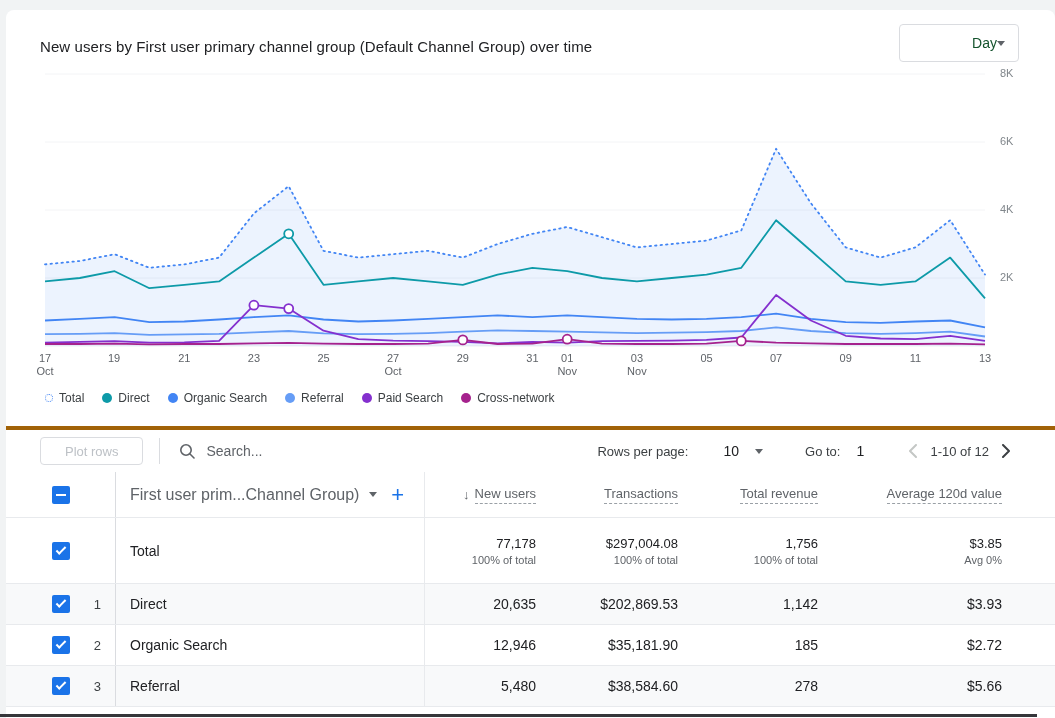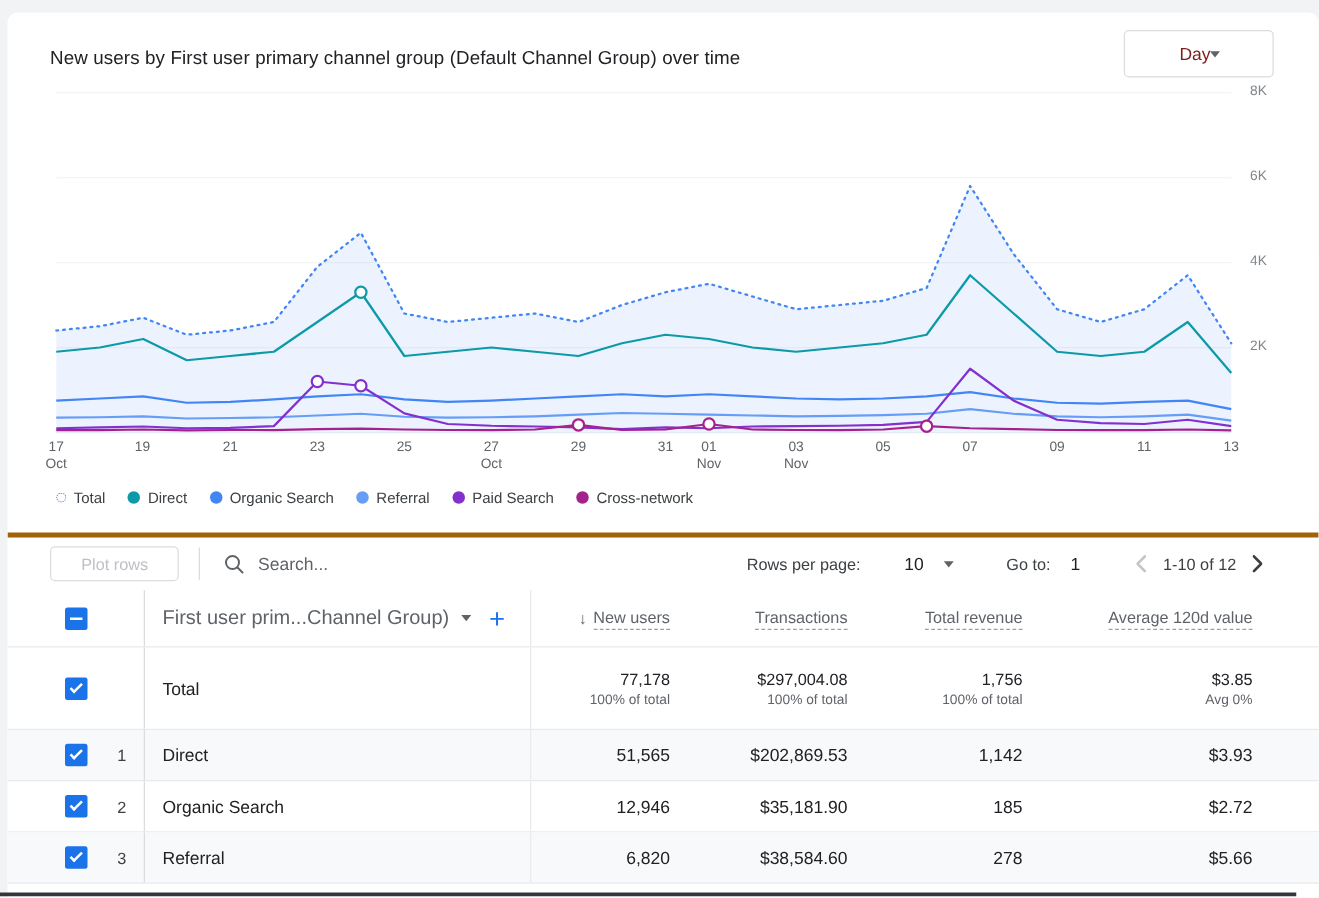--- a/index.html
+++ b/index.html
@@ -17,22 +17,22 @@
     background: #ffffff;
     border-radius: 8px 8px 0 0;
     overflow: hidden;
   }
   
   .card-header { display: flex; align-items: flex-start; padding: 14px 36px 0 34px; }
   .report-title { font-size: 15px; font-weight: 400; color: #202124; margin-top: 14px; letter-spacing: .1px; }
   .granularity {
     margin-left: auto; width: 120px; height: 38px;
     border: 1px solid #dadce0; border-radius: 4px;
-    display: flex; align-items: center; justify-content: center;
-    padding: 0 13px 0 15px; font-size: 14px; color: #7f1d1d; cursor: pointer;
+    display: flex; align-items: center; justify-content: flex-end;
+    padding: 0 13px 0 15px; font-size: 14px; color: #14532d; cursor: pointer;
     flex: none;
   }
   .caret { width: 0; height: 0; border-left: 4px solid transparent; border-right: 4px solid transparent; border-top: 5px solid #5f6368; display: inline-block; }
   
   .chart-outer { position: relative; height: 322px; }
   #chart-holder { position: absolute; left: 39px; top: 12px; width: 940px; height: 272px; }
   #y-axis { position: absolute; left: 994px; top: 12px; width: 40px; height: 272px; }
   .y-label { position: absolute; left: 0; font-size: 11px; color: #80868b; }
   #x-axis { position: absolute; left: 39px; top: 290px; width: 940px; height: 30px; }
   .x-label { position: absolute; transform: translateX(-50%); text-align: center; font-size: 11px; color: #5f6368; line-height: 13px; }
@@ -300,21 +300,21 @@
   </div>
 
   <div class="t-row data-row shade">
     <div class="cell c-check">
       <span class="checkbox">
           <span class="tick"></span>
         </span>
       <span class="row-num">1</span>
     </div>
     <div class="cell c-dim">Direct</div>
-    <div class="cell c-met">51,565</div>
+    <div class="cell c-met">20,635</div>
     <div class="cell c-met">$202,869.53</div>
     <div class="cell c-met">1,142</div>
     <div class="cell c-met">$3.93</div>
   </div>
 
   <div class="t-row data-row">
     <div class="cell c-check">
       <span class="checkbox">
           <span class="tick"></span>
         </span>
@@ -328,21 +328,21 @@
   </div>
 
   <div class="t-row data-row shade">
     <div class="cell c-check">
       <span class="checkbox">
           <span class="tick"></span>
         </span>
       <span class="row-num">3</span>
     </div>
     <div class="cell c-dim">Referral</div>
-    <div class="cell c-met">6,820</div>
+    <div class="cell c-met">5,480</div>
     <div class="cell c-met">$38,584.60</div>
     <div class="cell c-met">278</div>
     <div class="cell c-met">$5.66</div>
   </div>
 
 </div>
 
 <div class="bottom-bar"></div>
 
 </body></html>

